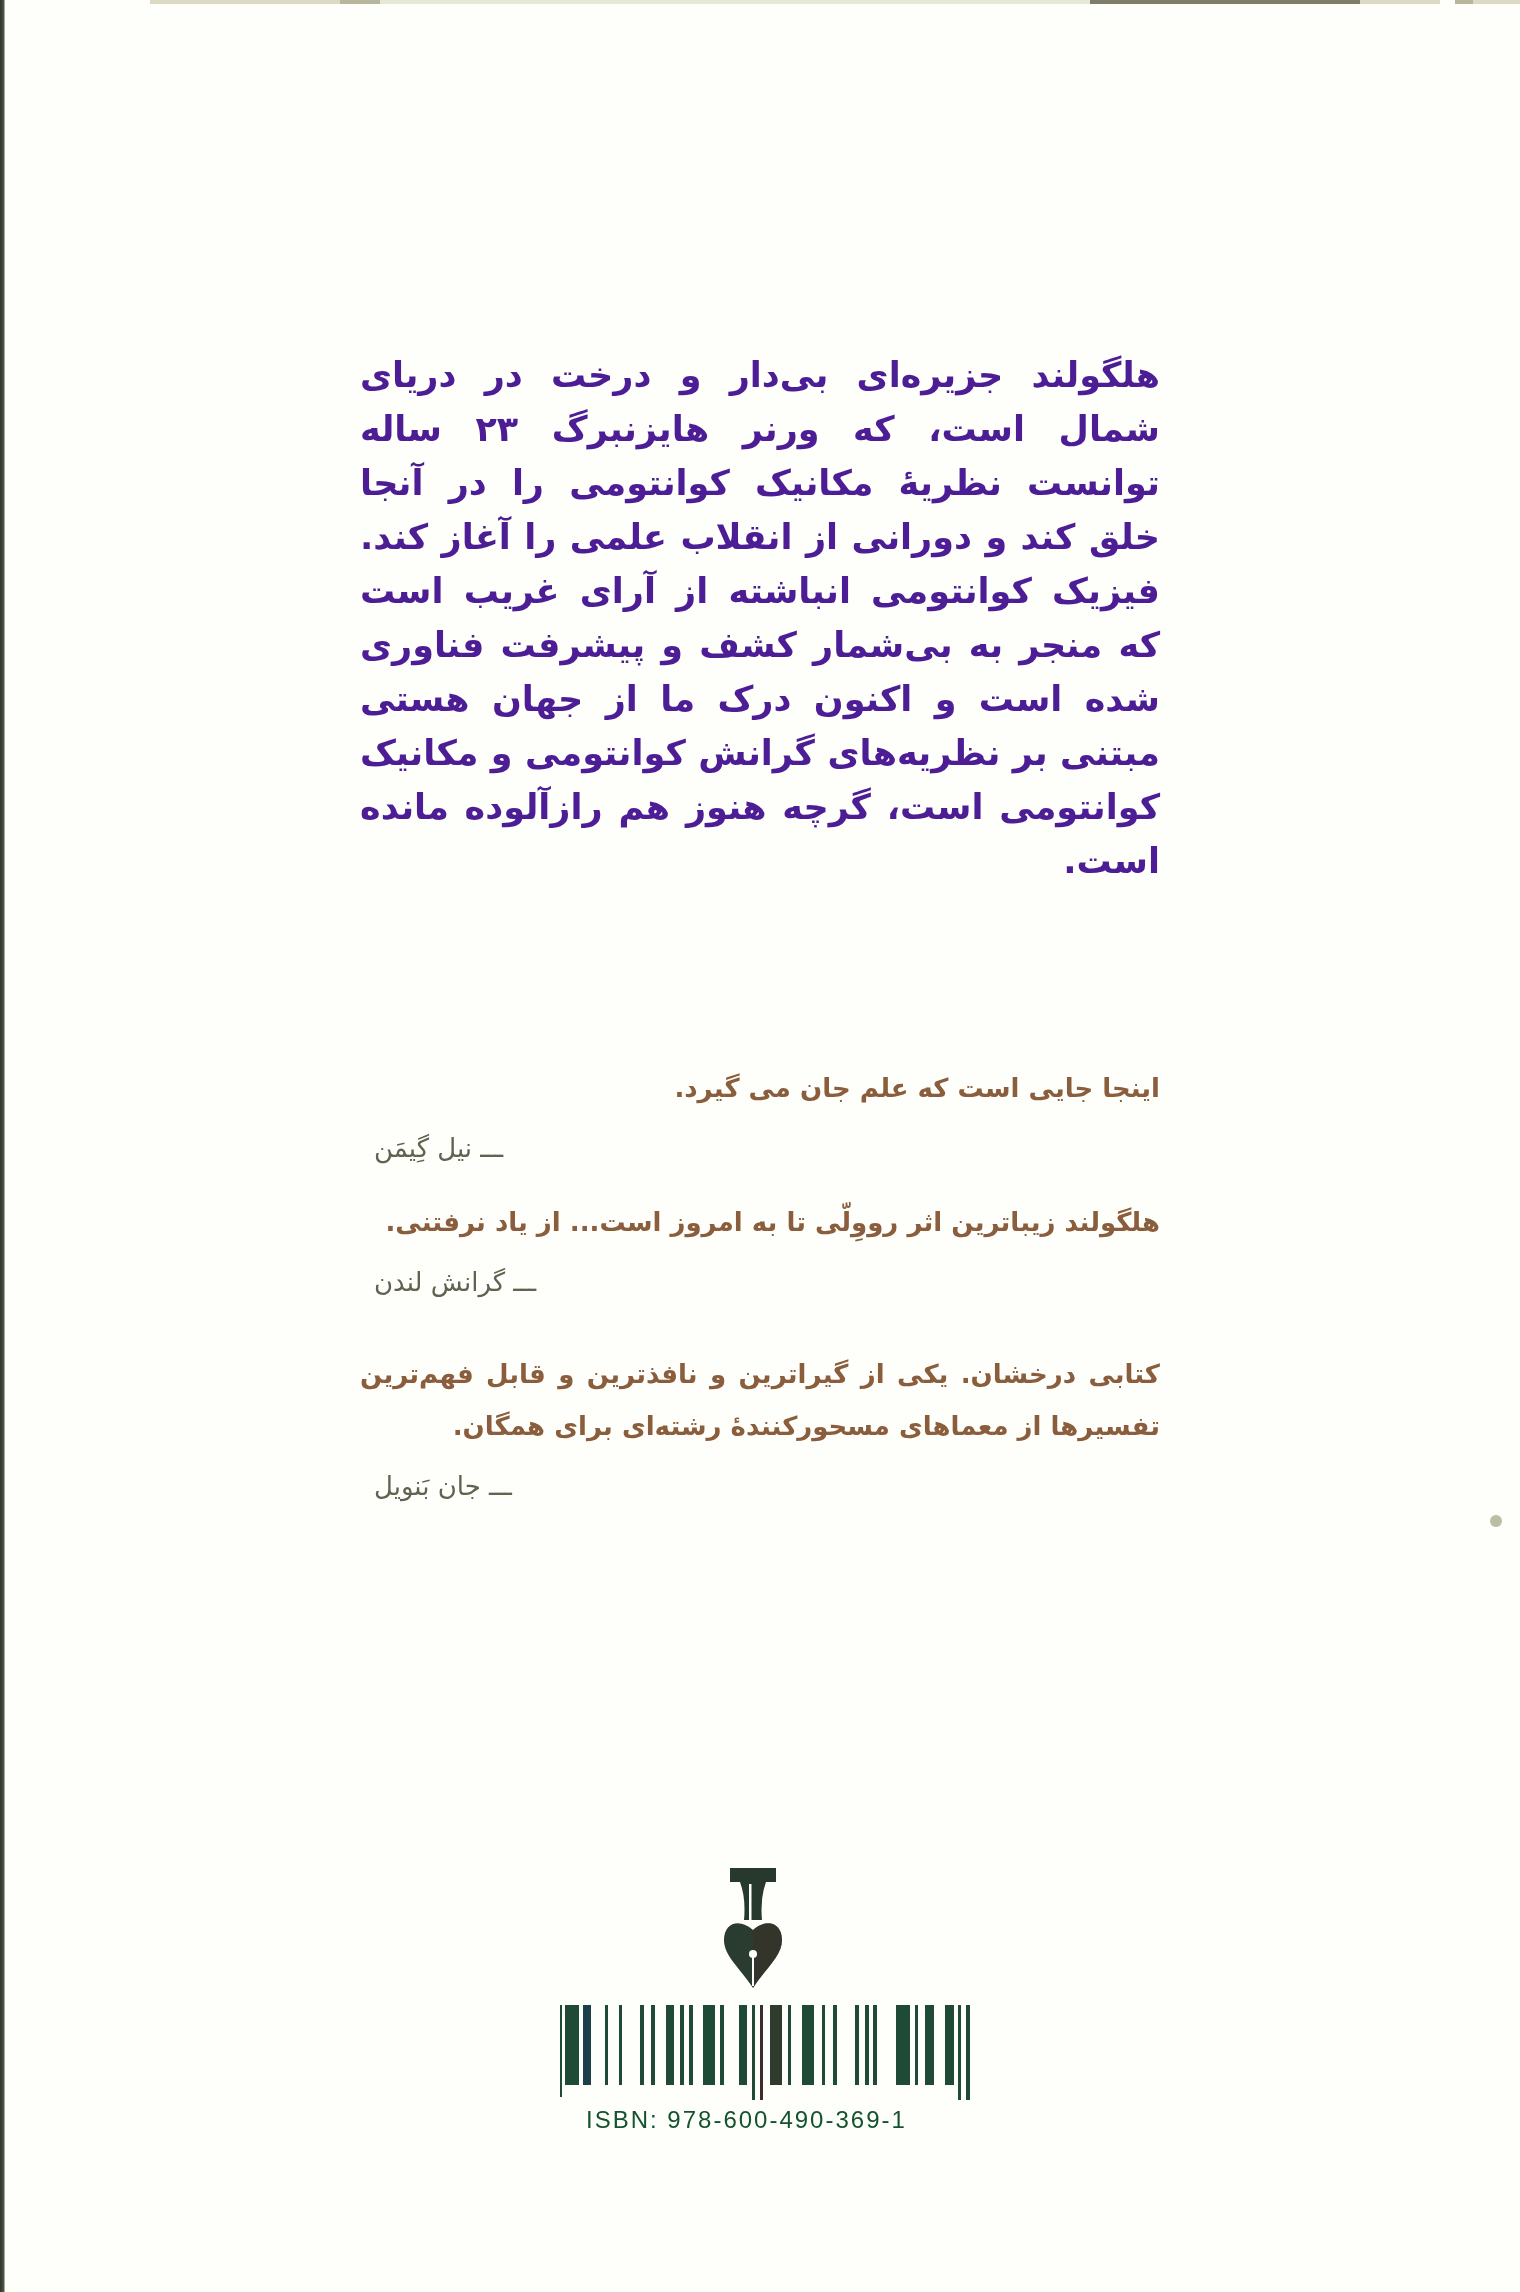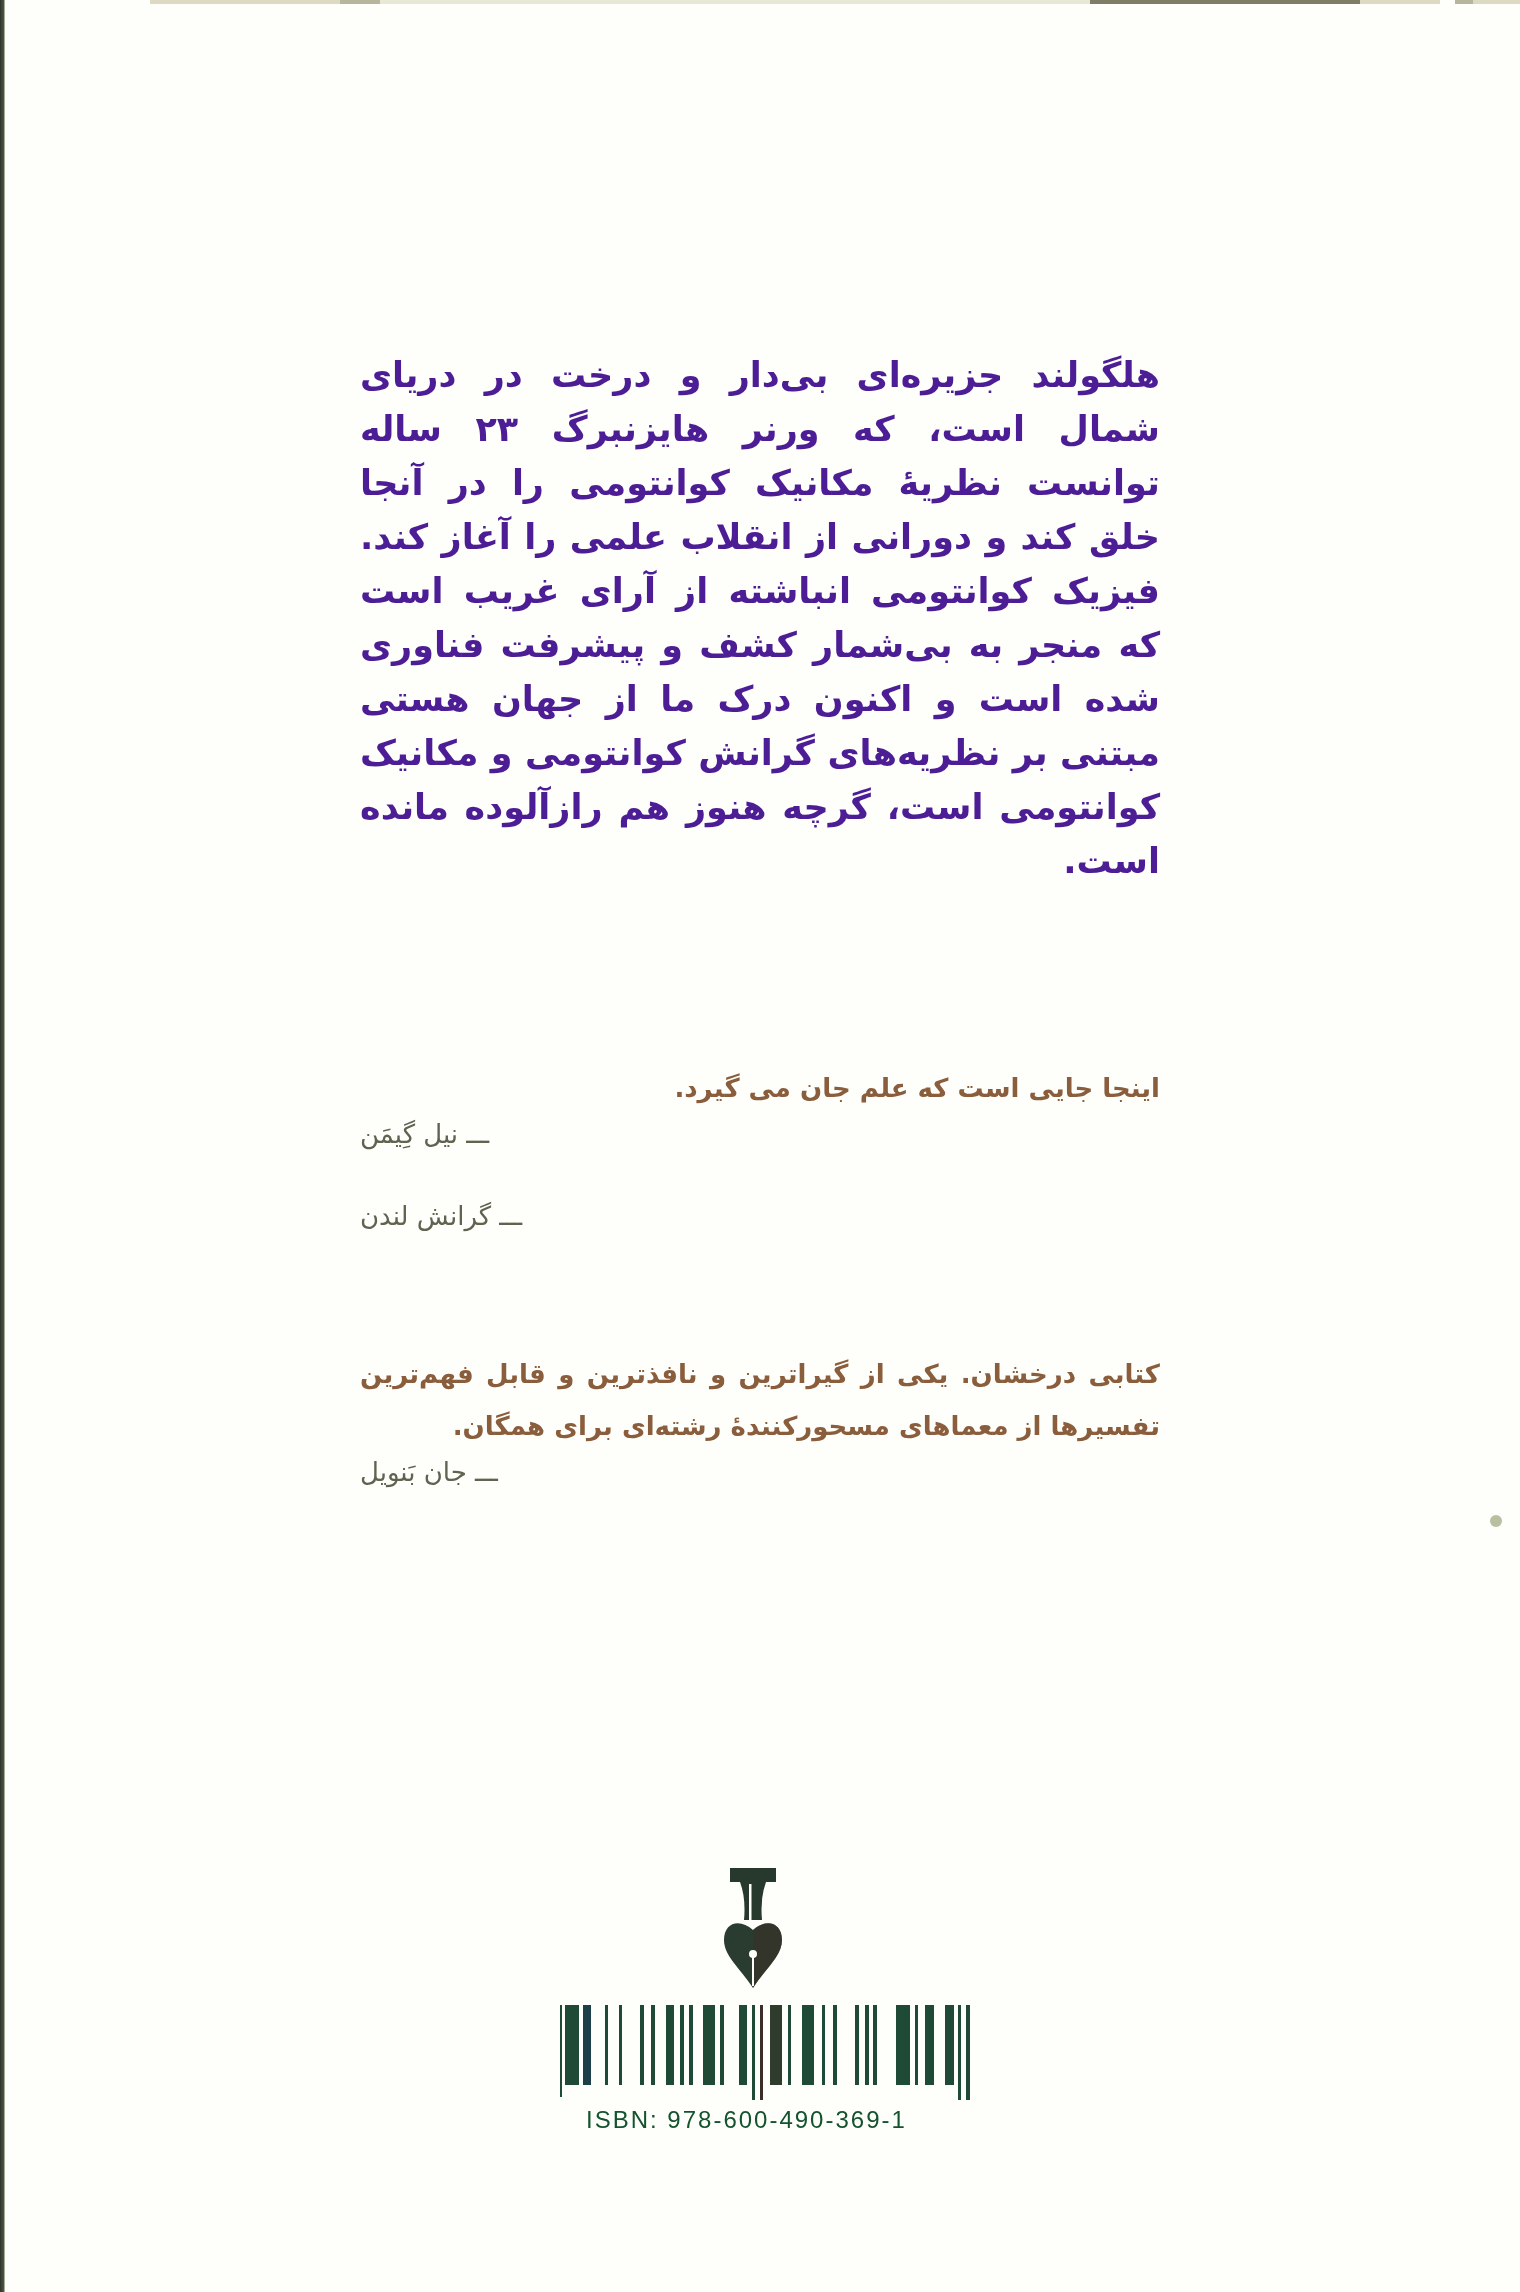--- a/index.html
+++ b/index.html
@@ -61,21 +61,21 @@
       color: #8a5d3c;
       text-align: right;
       margin: 0;
     }
     .quote-author {
       font-size: 26px;
       line-height: 40px;
       color: #5e6450;
       text-align: left;
       direction: rtl;
-      margin: 0;
+      margin: 14px;
     }
     .q1 { top: 1062px; }
     .q2 { top: 1196px; }
     .q3 { top: 1348px; }
 
     .dot {
       position: absolute;
       left: 1490px; top: 1515px;
       width: 12px; height: 12px;
       border-radius: 50%;
@@ -117,20 +117,21 @@
 <div class="cover blurb">
   <p>هلگولند جزیره‌ای بی‌دار و درخت در دریای شمال است، که ورنر هایزنبرگ ۲۳ ساله توانست نظریهٔ مکانیک کوانتومی را در آنجا خلق کند و دورانی از انقلاب علمی را آغاز کند. فیزیک کوانتومی انباشته از آرای غریب است که منجر به بی‌شمار کشف و پیشرفت فناوری شده است و اکنون درک ما از جهان هستی مبتنی بر نظریه‌های گرانش کوانتومی و مکانیک کوانتومی است، گرچه هنوز هم رازآلوده مانده است.</p>
 </div>
 
 <div class="quote q1">
   <p class="quote-text">اینجا جایی است که علم جان می گیرد.</p>
   <p class="quote-author">ـــ نیل گِیمَن</p>
 </div>
 
 <div class="quote q2">
+  <p class="quote-text">هلگولند زیباترین اثر رووِلّی تا به امروز است... از یاد نرفتنی.</p>
   <p class="quote-author">ـــ گرانش لندن</p>
 </div>
 
 <div class="quote q3">
   <p class="quote-text" style="text-align:justify;text-align-last:right;">کتابی درخشان. یکی از گیراترین و نافذترین و قابل فهم‌ترین تفسیرها از معماهای مسحورکنندهٔ رشته‌ای برای همگان.</p>
   <p class="quote-author">ـــ جان بَنویل</p>
 </div>
 
 <div class="dot"></div>
 

